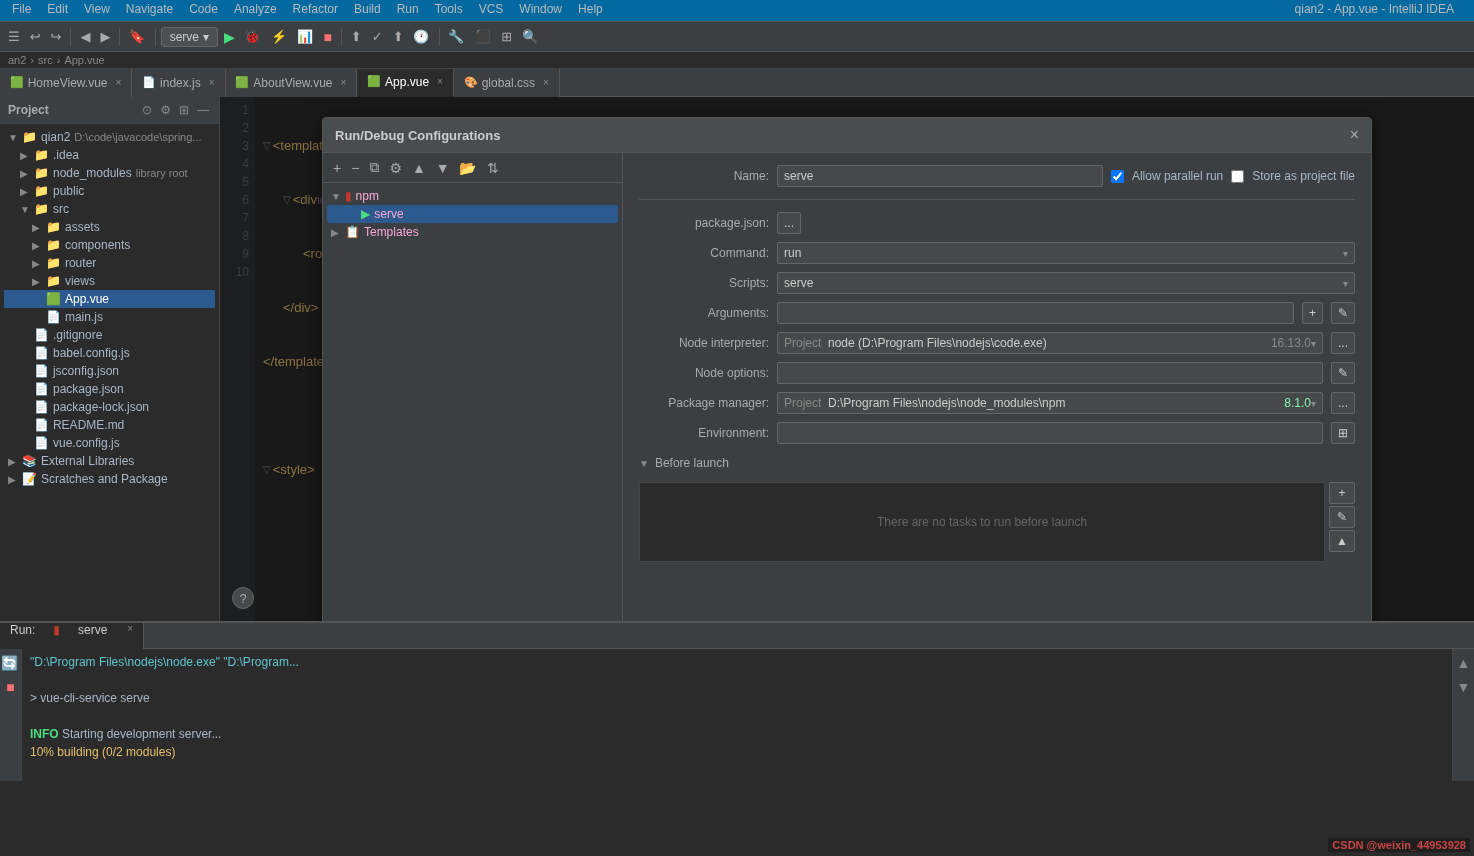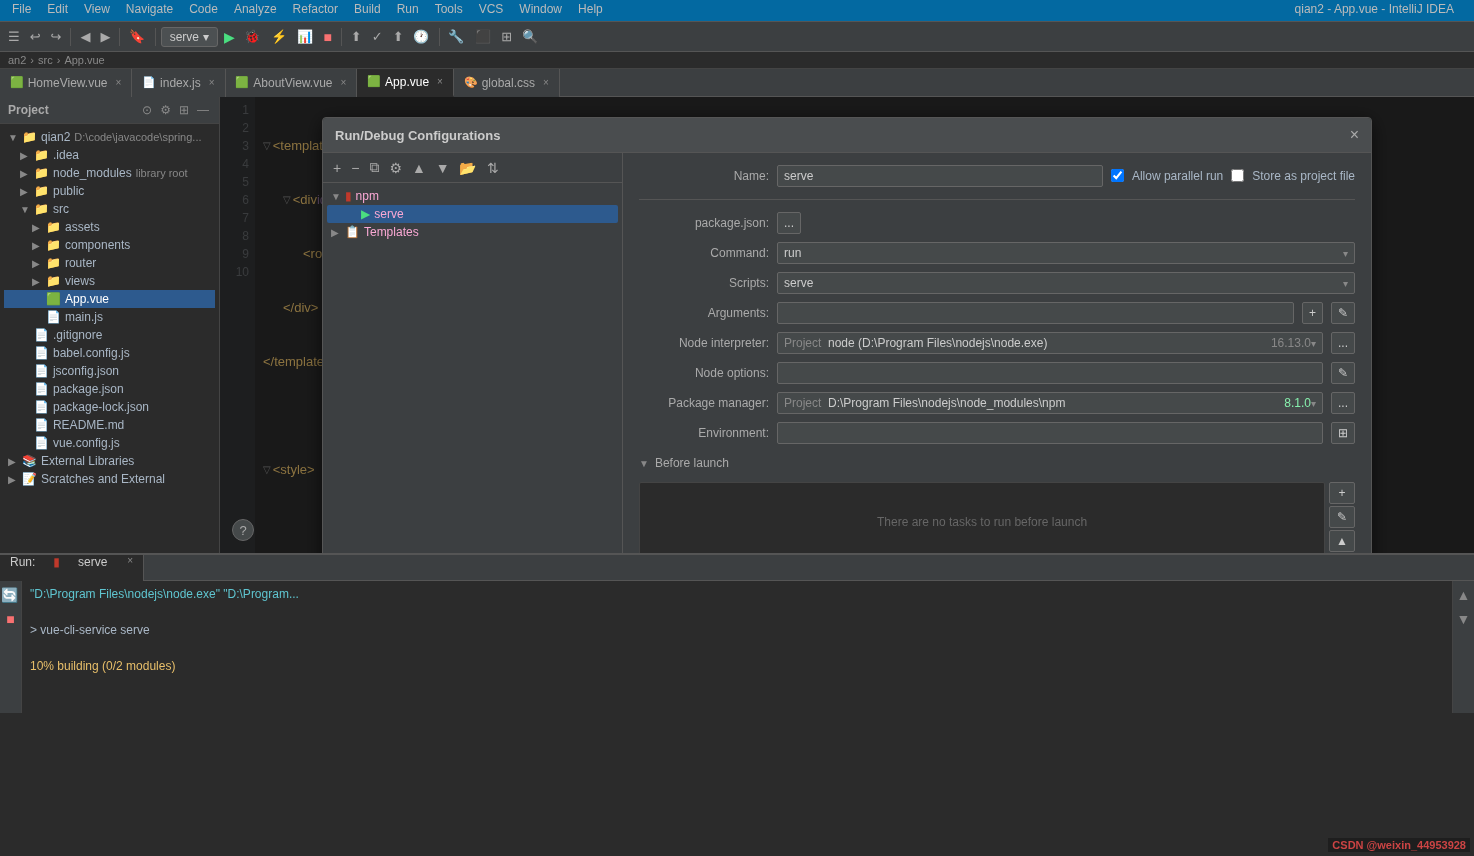--- a/index.html
+++ b/index.html
@@ -510,21 +510,21 @@
     <span>App.vue</span>
     <span class="tab-close">×</span>
   </div>
   <div class="tab">
     <span class="tab-icon">🎨</span>
     <span>global.css</span>
     <span class="tab-close">×</span>
   </div>
 </div>
 
-<div class="main-layout" style="height: 456px;">
+<div class="main-layout" style="height: 524px;">
 
   <div class="sidebar">
     <div class="sidebar-header">
       <span class="sidebar-header-title">Project</span>
       <div class="sidebar-icons">
         <button class="sidebar-icon-btn">⊙</button>
         <button class="sidebar-icon-btn">⚙</button>
         <button class="sidebar-icon-btn">⊞</button>
         <button class="sidebar-icon-btn">—</button>
       </div>
@@ -624,21 +624,21 @@
         <span class="item-label">vue.config.js</span>
       </div>
       <div class="tree-item">
         <span class="arrow">▶</span>
         <span class="item-icon">📚</span>
         <span class="item-label">External Libraries</span>
       </div>
       <div class="tree-item">
         <span class="arrow">▶</span>
         <span class="item-icon">📝</span>
-        <span class="item-label">Scratches and External</span>
+        <span class="item-label">Scratches and Package</span>
       </div>
     </div>
   </div>
 
   <div class="code-area">
 
     <div class="code-editor">
       <div class="line-numbers">
         <div class="line-number">1</div>
         <div class="line-number">2</div>
@@ -703,21 +703,21 @@
                 <span class="dlg-tree-label">Templates</span>
               </div>
             </div>
           </div>
 
           <div class="dialog-right">
 
             <div class="form-row">
               <span class="form-label">Name:</span>
               <input class="form-input" type="text" value="serve" style="">
-              <div style="display:flex;align-items:flex-start;gap:8px;flex-shrink:0;">
+              <div style="display:flex;align-items:center;gap:8px;flex-shrink:0;">
                 <input type="checkbox" checked="" style="">
                 <span>Allow parallel run</span>
                 <input type="checkbox" style="">
                 <span>Store as project file</span>
               </div>
             </div>
 
             <div style="border-top:1px solid #555;margin:4px 0;"></div>
 
             <div class="form-row">
@@ -745,21 +745,21 @@
               <span class="form-label">Arguments:</span>
               <input class="form-input" type="text" value="" style="flex: 1 1 0%;">
               <button class="form-btn-icon">+</button>
               <button class="form-btn-icon">✎</button>
             </div>
 
             <div class="form-row">
               <span class="form-label">Node interpreter:</span>
               <div class="form-select" style="flex:1;">
                 <span style="color:#888;">Project &nbsp;</span>
-                <span>node (D:\Program Files\nodejs\node.exe)</span>
+                <span>node (D:\Program Files\nodejs\code.exe)</span>
                 <span style="margin-left:auto;color:#888;">16.13.0</span>
                 <span class="select-arrow">▾</span>
               </div>
               <button class="form-btn-icon">...</button>
             </div>
 
             <div class="form-row">
               <span class="form-label">Node options:</span>
               <input class="form-input" type="text" value="" style="flex: 1 1 0%;">
               <button class="form-btn-icon">✎</button>
@@ -826,20 +826,24 @@
     <div class="terminal-area">
       <div class="terminal-line">
         <span class="terminal-cyan">"D:\Program Files\nodejs\node.exe" "D:\Program...</span>
       </div>
       <div class="terminal-line">&nbsp;</div>
       <div class="terminal-line">
         <span>&gt; vue-cli-service serve</span>
       </div>
       <div class="terminal-line">&nbsp;</div>
       <div class="terminal-line">
+        <span class="terminal-green terminal-bold"> INFO </span>
+        <span> Starting development server...</span>
+      </div>
+      <div class="terminal-line">
         <span class="terminal-yellow"> 10%  building (0/2 modules)</span>
       </div>
     </div>
     <div class="bottom-right-icons">
       <span class="bottom-icon">▲</span>
       <span class="bottom-icon">▼</span>
     </div>
   </div>
 </div>
 

